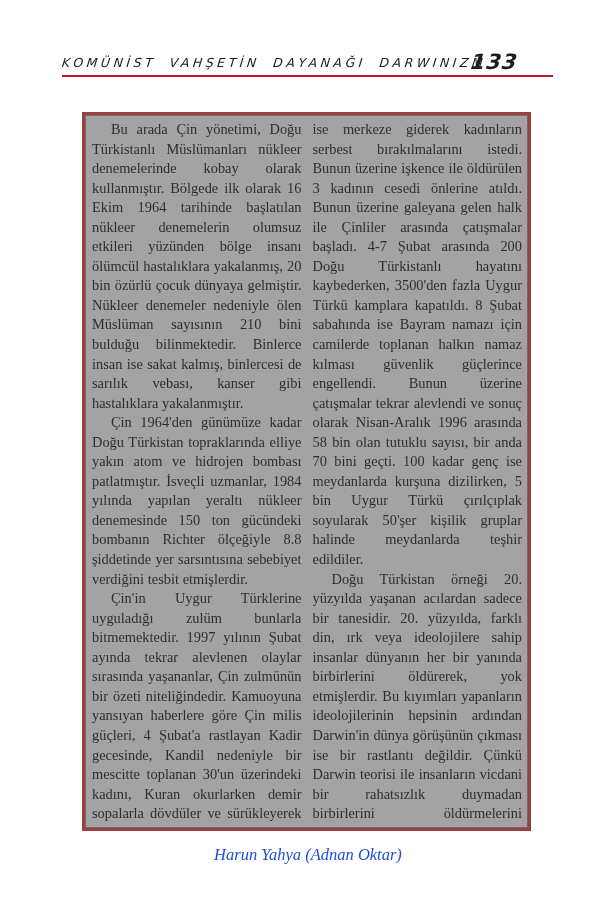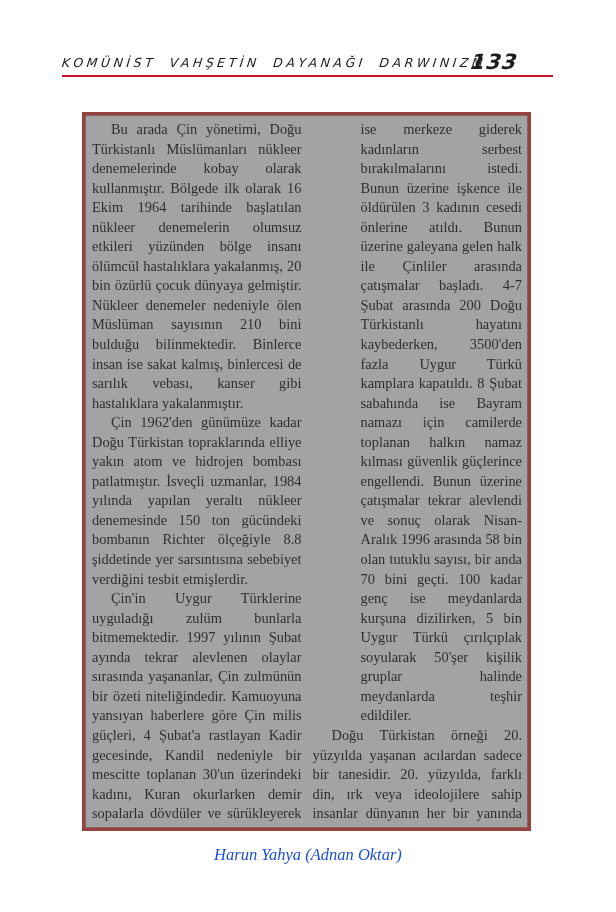--- a/index.html
+++ b/index.html
@@ -89,21 +89,20 @@
     font-size: 14.4px;
     line-height: 19.55px;
     text-align: justify;
     text-indent: 19px;
     hyphens: auto;
     -webkit-hyphens: auto;
     word-spacing: 0.2px;
   }
   .col-right p:first-child {
     text-indent: 0;
-    margin-left: 48px;
   }
 
   
   .page-footer {
     position: absolute;
     left: 0;
     top: 845px;
     width: 616px;
     text-align: center;
   }
@@ -122,21 +121,21 @@
   <div class="running-header">
     <div class="header-title">KOMÜNİST VAHŞETİN DAYANAĞI DARWINIZM</div>
     <div class="header-pagenum">133</div>
   </div>
   <div class="header-rule"></div>
 
   <div class="content-box">
     <div class="columns">
       <div class="col col-left">
         <p>Bu arada Çin yönetimi, Doğu Türkistanlı Müslümanları nükleer denemelerinde kobay olarak kullanmıştır. Bölgede ilk olarak 16 Ekim 1964 tarihinde başlatılan nükleer denemelerin olumsuz etkileri yüzünden bölge insanı ölümcül hastalıklara yakalanmış, 20 bin özürlü çocuk dünyaya gelmiştir. Nükleer denemeler nedeniyle ölen Müslüman sayısının 210 bini bulduğu bilinmektedir. Binlerce insan ise sakat kalmış, binlercesi de sarılık vebası, kanser gibi hastalıklara yakalanmıştır.</p>
-        <p>Çin 1962'den günümüze kadar Doğu Türkistan topraklarında elliye yakın atom ve hidrojen bombası patlatmıştır. İsveçli uzmanlar, 1984 yılında yapılan yeraltı nükleer denemesinde 150 ton gücündeki bombanın Richter ölçeğiyle 8.8 şiddetinde yer sarsıntısına sebebiyet verdiğini tesbit etmişlerdir.</p>
+        <p>Çin 1964'den günümüze kadar Doğu Türkistan topraklarında elliye yakın atom ve hidrojen bombası patlatmıştır. İsveçli uzmanlar, 1984 yılında yapılan yeraltı nükleer denemesinde 150 ton gücündeki bombanın Richter ölçeğiyle 8.8 şiddetinde yer sarsıntısına sebebiyet verdiğini tesbit etmişlerdir.</p>
         <p>Çin'in Uygur Türklerine uyguladığı zulüm bunlarla bitmemektedir. 1997 yılının Şubat ayında tekrar alevlenen olaylar sırasında yaşananlar, Çin zulmünün bir özeti niteliğindedir. Kamuoyuna yansıyan haberlere göre Çin milis güçleri, 4 Şubat'a rastlayan Kadir gecesinde, Kandil nedeniyle bir mescitte toplanan 30'un üzerindeki kadını, Kuran okurlarken demir sopalarla dövdüler ve sürükleyerek emniyet merkezine götürdüler. Mahalle sakinleri</p>
       </div>
       <div class="col col-right">
         <p>ise merkeze giderek kadınların serbest bırakılmalarını istedi. Bunun üzerine işkence ile öldürülen 3 kadının cesedi önlerine atıldı. Bunun üzerine galeyana gelen halk ile Çinliler arasında çatışmalar başladı. 4-7 Şubat arasında 200 Doğu Türkistanlı hayatını kaybederken, 3500'den fazla Uygur Türkü kamplara kapatıldı. 8 Şubat sabahında ise Bayram namazı için camilerde toplanan halkın namaz kılması güvenlik güçlerince engellendi. Bunun üzerine çatışmalar tekrar alevlendi ve sonuç olarak Nisan-Aralık 1996 arasında 58 bin olan tutuklu sayısı, bir anda 70 bini geçti. 100 kadar genç ise meydanlarda kurşuna dizilirken, 5 bin Uygur Türkü çırılçıplak soyularak 50'şer kişilik gruplar halinde meydanlarda teşhir edildiler.</p>
         <p>Doğu Türkistan örneği 20. yüzyılda yaşanan acılardan sadece bir tanesidir. 20. yüzyılda, farklı din, ırk veya ideolojilere sahip insanlar dünyanın her bir yanında birbirlerini öldürerek, yok etmişlerdir. Bu kıyımları yapanların ideolojilerinin hepsinin ardından Darwin'in dünya görüşünün çıkması ise bir rastlantı değildir. Çünkü Darwin teorisi ile insanların vicdani bir rahatsızlık duymadan birbirlerini öldürmelerini kolaylaştırmış ve işlenen cinayetleri sözde meşru bir zemine oturtmuştur.</p>
       </div>
     </div>
   </div>
 
   <div class="page-footer">

